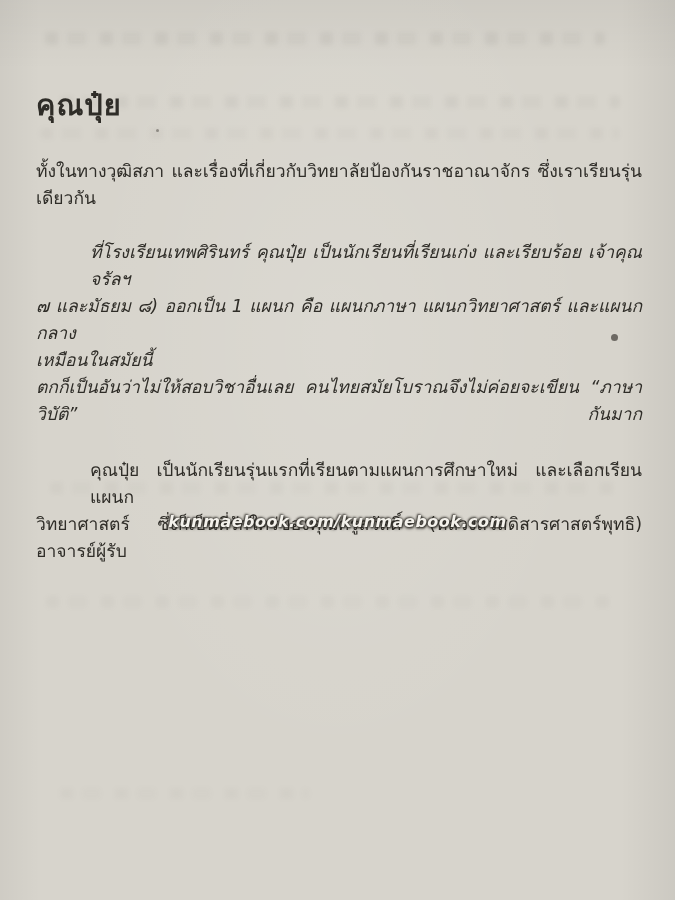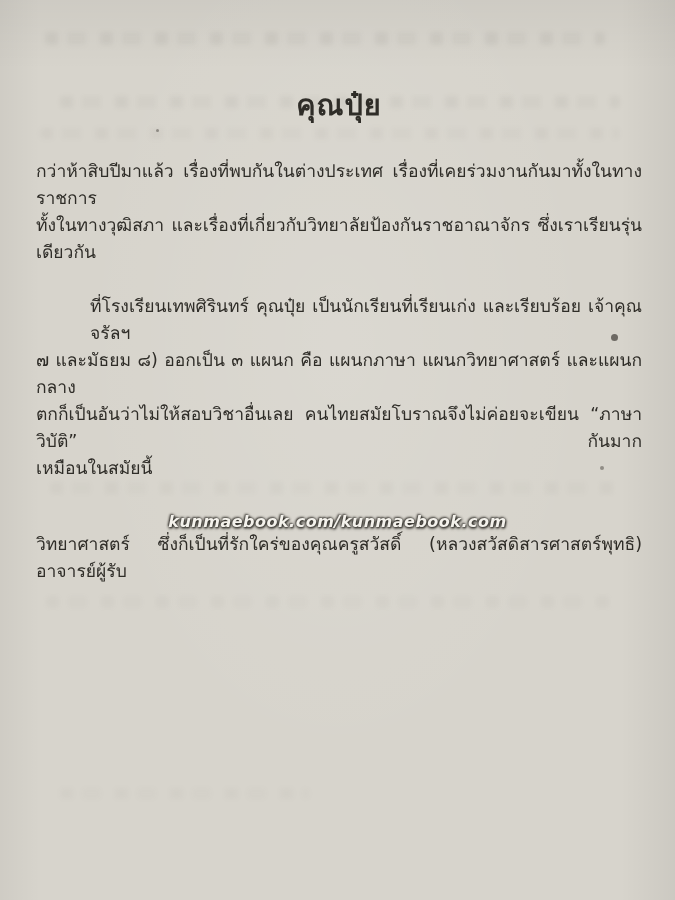--- a/index.html
+++ b/index.html
@@ -36,26 +36,26 @@
   .bleed.b4{left:50px;top:482px;width:570px;height:12px;opacity:.30;}
   .bleed.b5{left:46px;top:596px;width:570px;height:12px;opacity:.28;}
   .bleed.b6{left:60px;top:788px;width:250px;height:11px;opacity:.25;}
   .speck{position:absolute;border-radius:50%;background:#4a4640;pointer-events:none;}
   .s1{left:611px;top:334px;width:7px;height:7px;opacity:.75;}
   .s2{left:600px;top:466px;width:4px;height:4px;opacity:.5;}
   .s3{left:156px;top:129px;width:3px;height:3px;opacity:.5;}
 
   .content{position:absolute;left:36px;right:33px;top:0;}
   .title{
-    margin-top:82px;text-align:center;
+    margin-top:82px;
     font-size:29px;font-weight:bold;letter-spacing:1px;
   }
   .paras{margin-top:30px;font-size:17.5px;line-height:27px;}
   .para{margin:0 0 27px 0;}
-  .para:nth-child(2){margin-bottom:49px;}
+  .para:nth-child(2){margin-bottom:29px;font-style:italic;}
   .para:nth-child(4){margin-bottom:38px;}
   .line{
     white-space:nowrap;
     text-align:justify;text-align-last:justify;
     -moz-text-align-last:justify;
     white-space:normal;
   }
   .line.first{padding-left:54px;}
   .line.last{text-align-last:left;-moz-text-align-last:left;}
 
@@ -81,29 +81,29 @@
   <div class="bleed b5"></div>
   <div class="bleed b6"></div>
   <div class="speck s1"></div>
   <div class="speck s2"></div>
   <div class="speck s3"></div>
 
   <div class="content">
     <div class="title">คุณปุ๋ย</div>
     <div class="paras">
         <div class="para">
-          <div class="line">กว่าห้าสิบปีมาแล้ว เรื่องที่พบกันในต่างประเทศ เรื่องที่เคยร่วมงานกันมาทั้งในทางราชการ</div>
           <div class="line last">ทั้งในทางวุฒิสภา และเรื่องที่เกี่ยวกับวิทยาลัยป้องกันราชอาณาจักร ซึ่งเราเรียนรุ่นเดียวกัน</div>
         </div>
         <div class="para">
           <div class="line first">ที่โรงเรียนเทพศิรินทร์ คุณปุ๋ย เป็นนักเรียนที่เรียนเก่ง และเรียบร้อย เจ้าคุณจรัลฯ</div>
-          <div class="line">๗ และมัธยม ๘) ออกเป็น ๓ แผนก คือ แผนกภาษา แผนกวิทยาศาสตร์ และแผนกกลาง</div>
+          <div class="line">๗ และมัธยม ๘) ออกเป็น 1 แผนก คือ แผนกภาษา แผนกวิทยาศาสตร์ และแผนกกลาง</div>
+          <div class="line last">เหมือนในสมัยนี้</div>
           <div class="line">ตกก็เป็นอันว่าไม่ให้สอบวิชาอื่นเลย คนไทยสมัยโบราณจึงไม่ค่อยจะเขียน “ภาษาวิบัติ” กันมาก</div>
-          <div class="line last">เหมือนในสมัยนี้</div>
         </div>
         <div class="para">
+          <div class="line first">คุณปุ๋ย เป็นนักเรียนรุ่นแรกที่เรียนตามแผนการศึกษาใหม่ และเลือกเรียนแผนก</div>
           <div class="line">วิทยาศาสตร์ ซึ่งก็เป็นที่รักใคร่ของคุณครูสวัสดิ์ (หลวงสวัสดิสารศาสตร์พุทธิ) อาจารย์ผู้รับ</div>
         </div>
       </div>
   </div>
 
   <div class="watermark">kunmaebook.com/kunmaebook.com</div>
 </div>
 
 </body></html>

